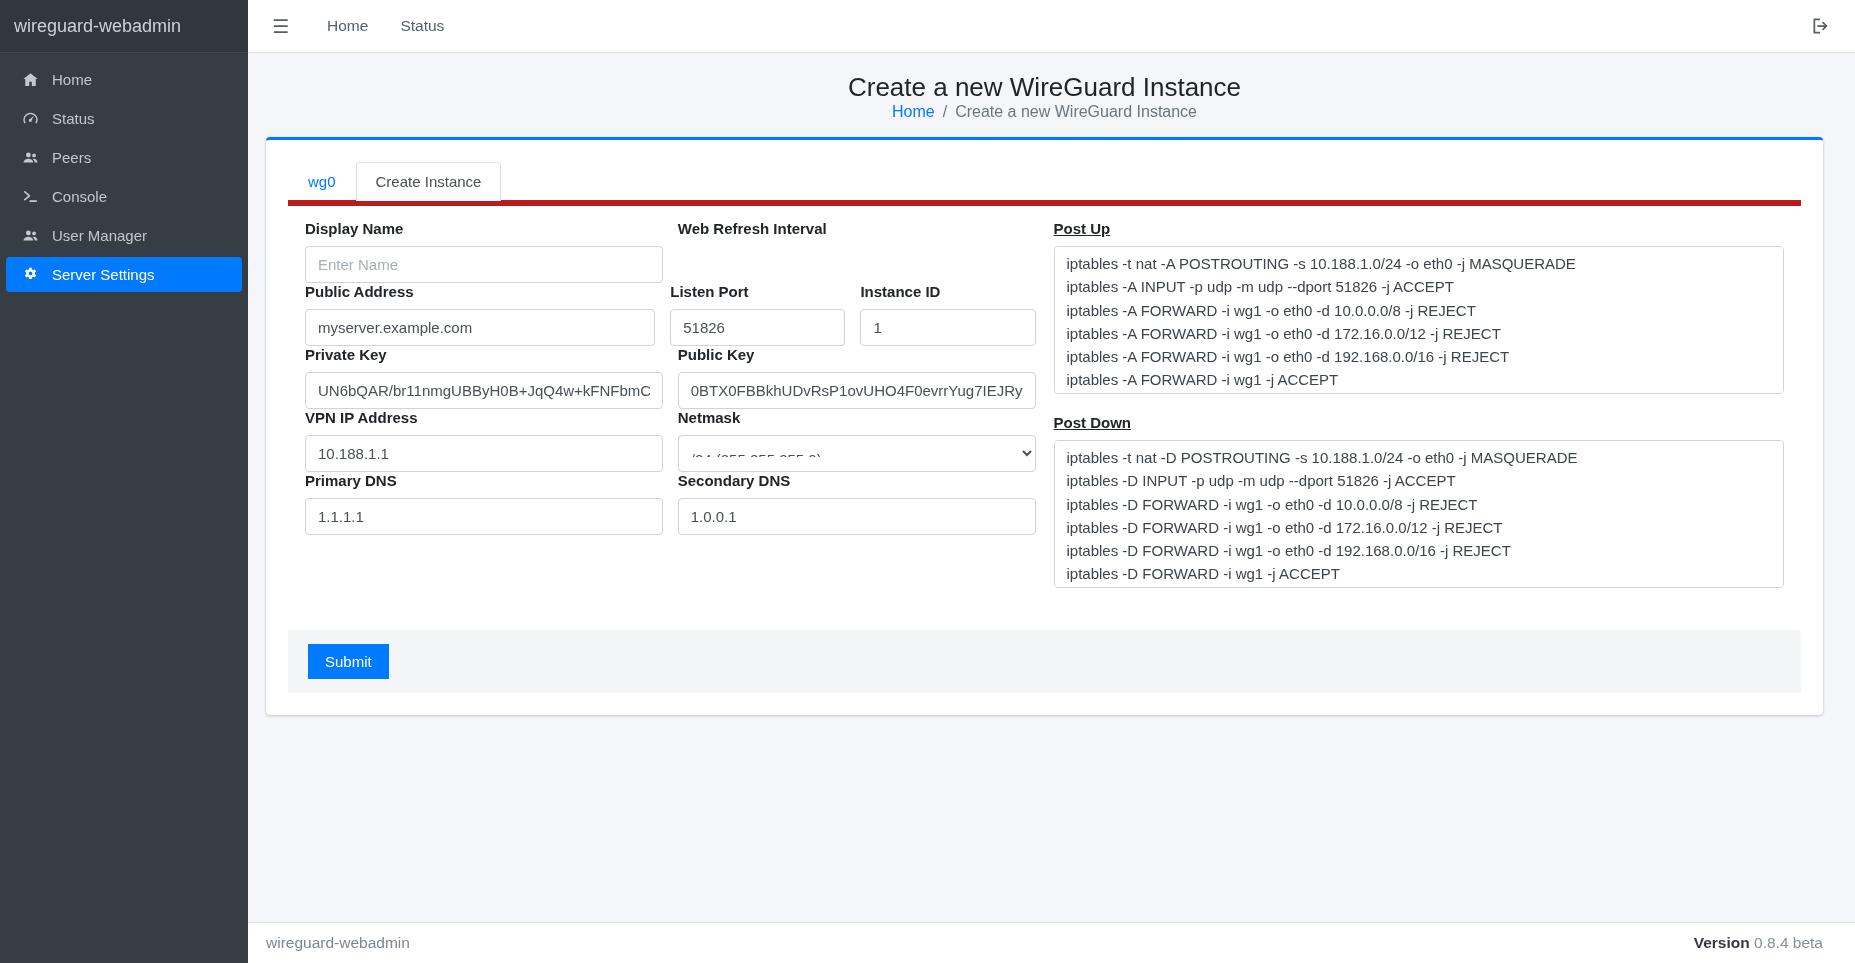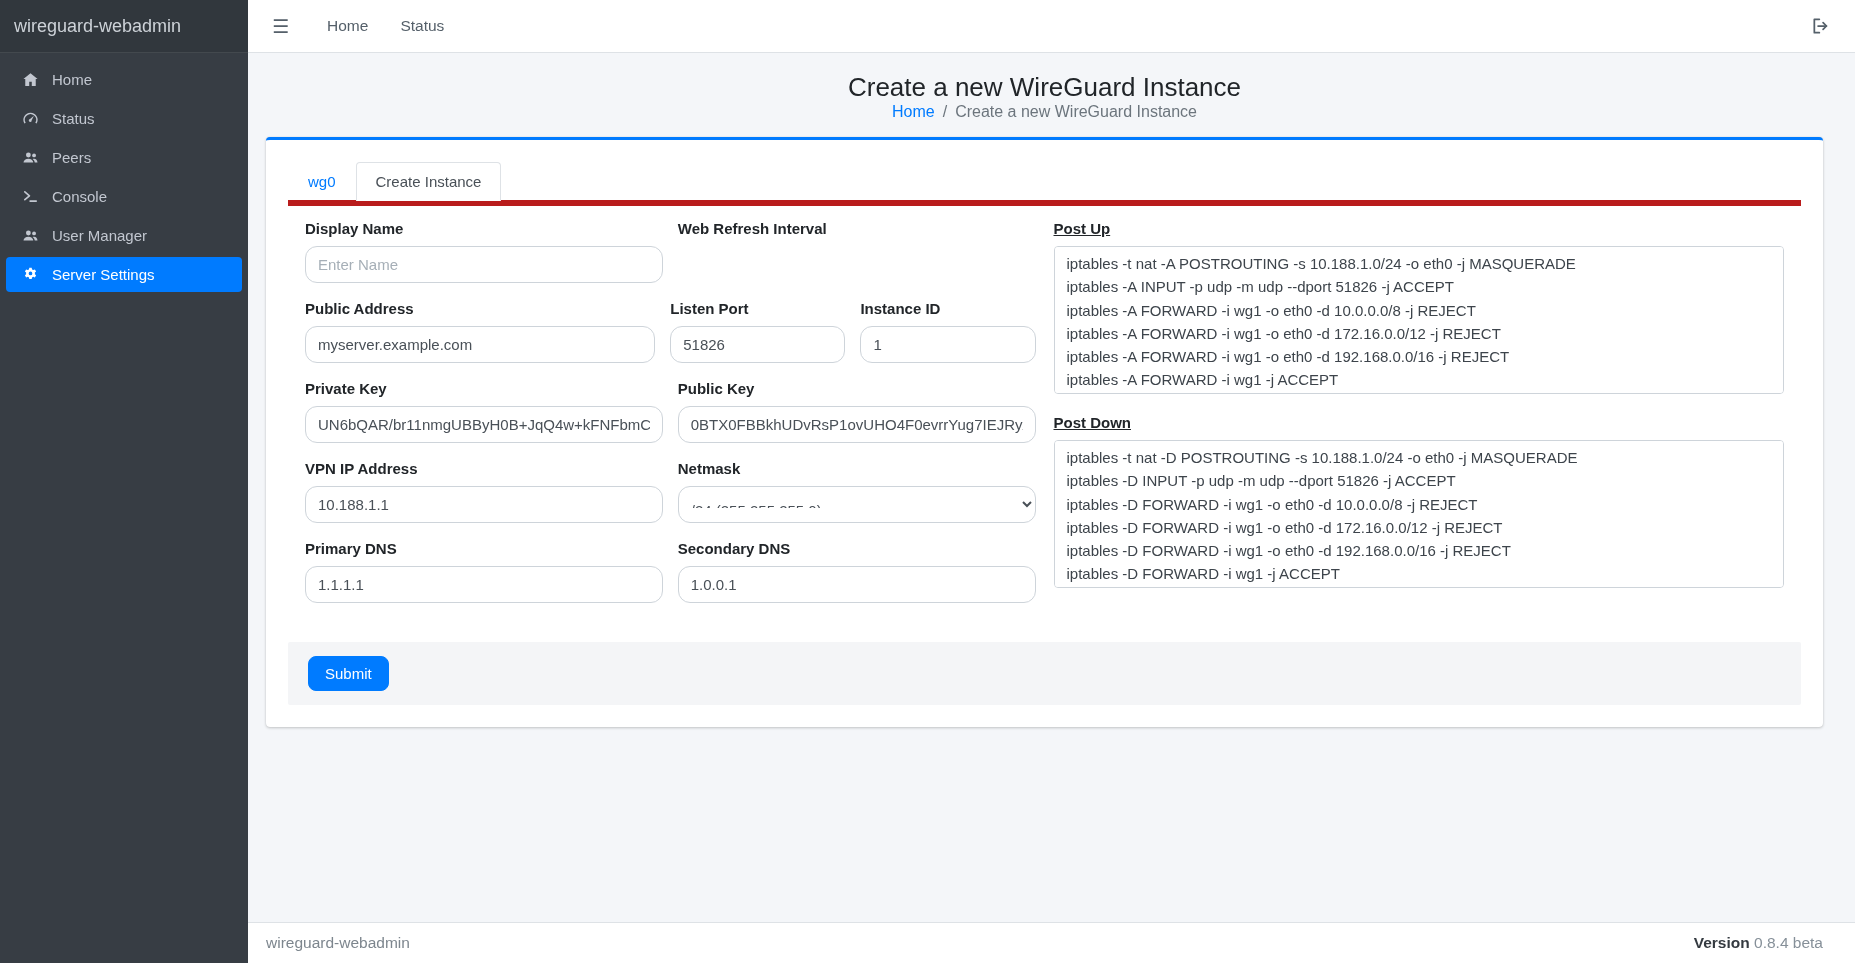--- a/index.html
+++ b/index.html
@@ -61,29 +61,29 @@
   .tabs { border-bottom: 6px solid #b91c1c; display: flex; margin-bottom: 14px; align-items: flex-end; }
   .tab {
     padding: 10px 19px; font-size: 15px; color: #007bff;
     border: 1px solid transparent; border-radius: 4px 4px 0 0; margin-bottom: -1px;
   }
   .tab.active { color: #495057; background: #fff; border-color: #dee2e6 #dee2e6 #fff; }
 
   .form-area { display: flex; gap: 18px; padding: 0 17px; }
   .form-left, .form-right { flex: 1; min-width: 0; }
 
-  .frow { display: flex; gap: 15px; margin-bottom: 17px; }
+  .frow { display: flex; gap: 15px; }
   .col { flex: 1; min-width: 0; }
   .col-wide { flex: 2; }
 
   label {
     display: block; font-size: 15px; font-weight: 700; color: #212529; margin-bottom: 9px;
   }
   .tinput, .tselect {
-    width: 100%; height: 37px; border: 1px solid #ced4da; border-radius: 12px;
+    width: 100%; height: 37px; border: 1px solid #ced4da; border-radius: 4px;
     padding: 6px 12px; font-size: 15px; color: #495057; background: #fff;
     font-family: inherit; outline: none;
   }
   .tinput::placeholder { color: #a6afb7; }
   .tselect { padding: 14px 8px; }
 
   .tarea {
     width: 100%; height: 148px; border: 1px solid #ced4da; border-radius: 4px;
     padding: 5px 12px; font-size: 15px; line-height: 1.55; color: #3d444b;
     font-family: inherit; resize: none; overflow-y: scroll; outline: none; background: #fff;
@@ -92,21 +92,21 @@
   .tarea::-webkit-scrollbar-track { background: #f1f1f1; border-left: 1px solid #e2e2e2; }
   .tarea::-webkit-scrollbar-thumb { background: #c1c6cb; border: 3px solid #f1f1f1; border-radius: 8px; }
   .tarea::-webkit-scrollbar-button { height: 13px; background: #f1f1f1; }
   .post-block { margin-bottom: 16px; text-decoration: underline; }
 
   .submit-strip {
     margin-top: 22px; background: #f4f5f7; border-radius: 2px; padding: 14px 20px;
   }
   .btn-primary {
     background: #007bff; border: 1px solid #007bff; color: #fff;
-    font-size: 15px; font-family: inherit; padding: 8px 16px; border-radius: 8px; cursor: pointer;
+    font-size: 15px; font-family: inherit; padding: 8px 16px; border-radius: 0; cursor: pointer;
   }
 
   
   .footer {
     background: #fff; border-top: 1px solid #dee2e6;
     padding: 11px 32px 11px 18px; display: flex; justify-content: space-between; align-items: center;
     font-size: 15.5px; color: #7d868e;
   }
   .footer .version b { color: #343a40; font-weight: 700; }
   .footer .version { color: #869099; }

